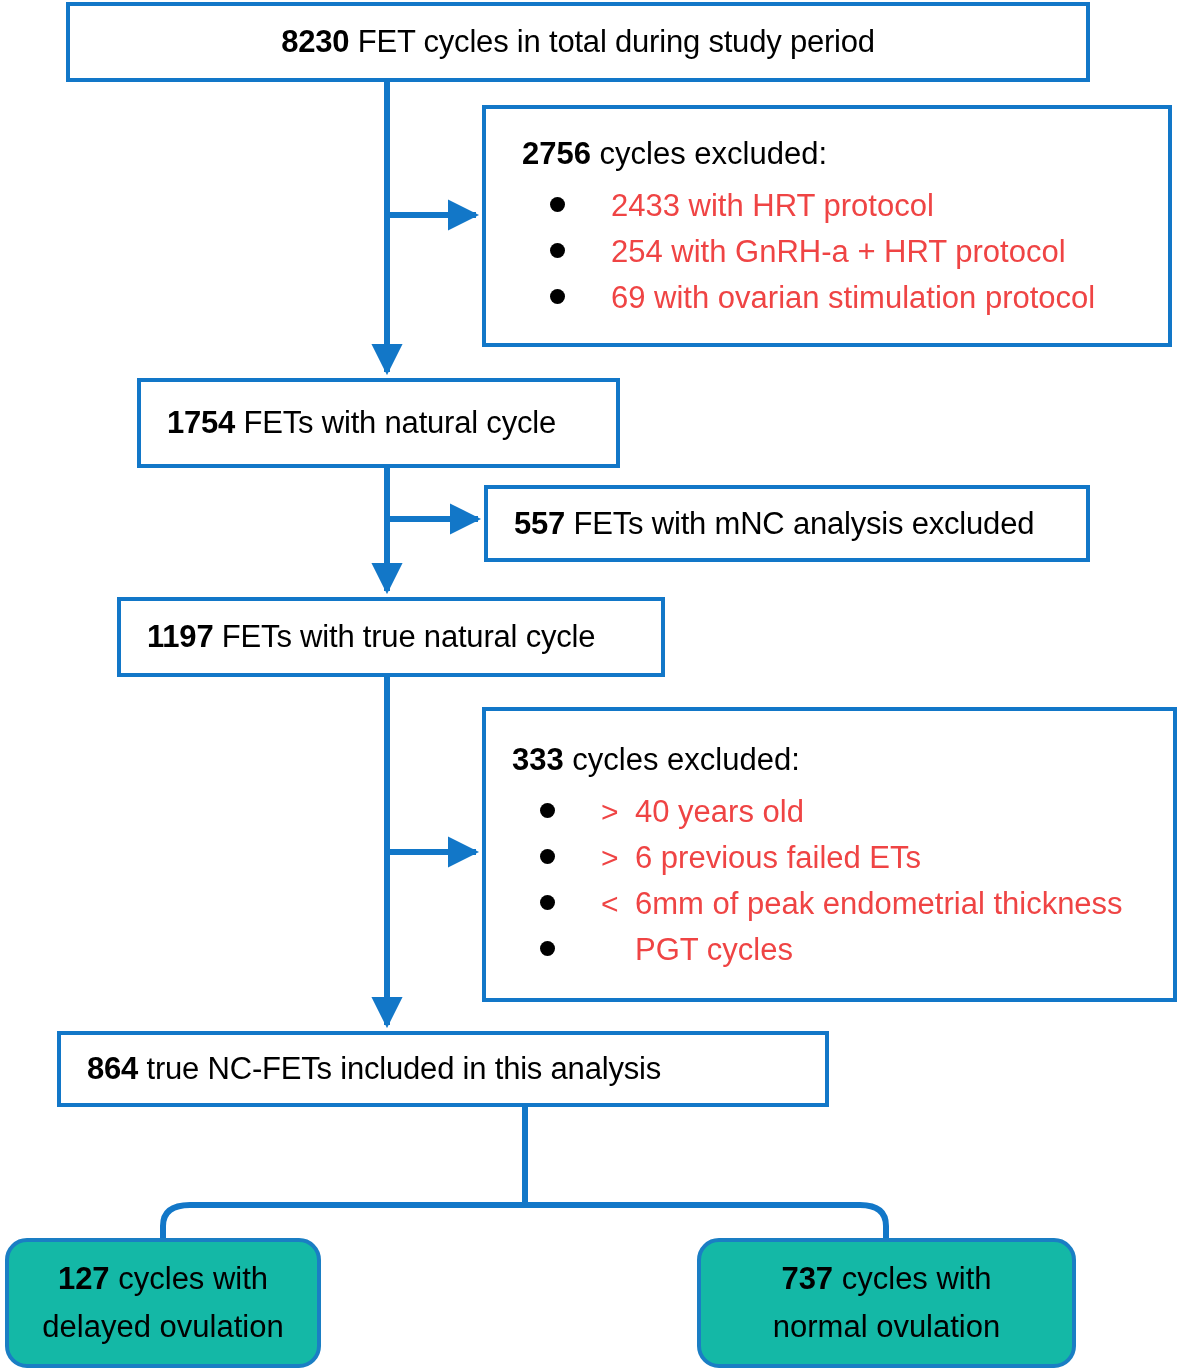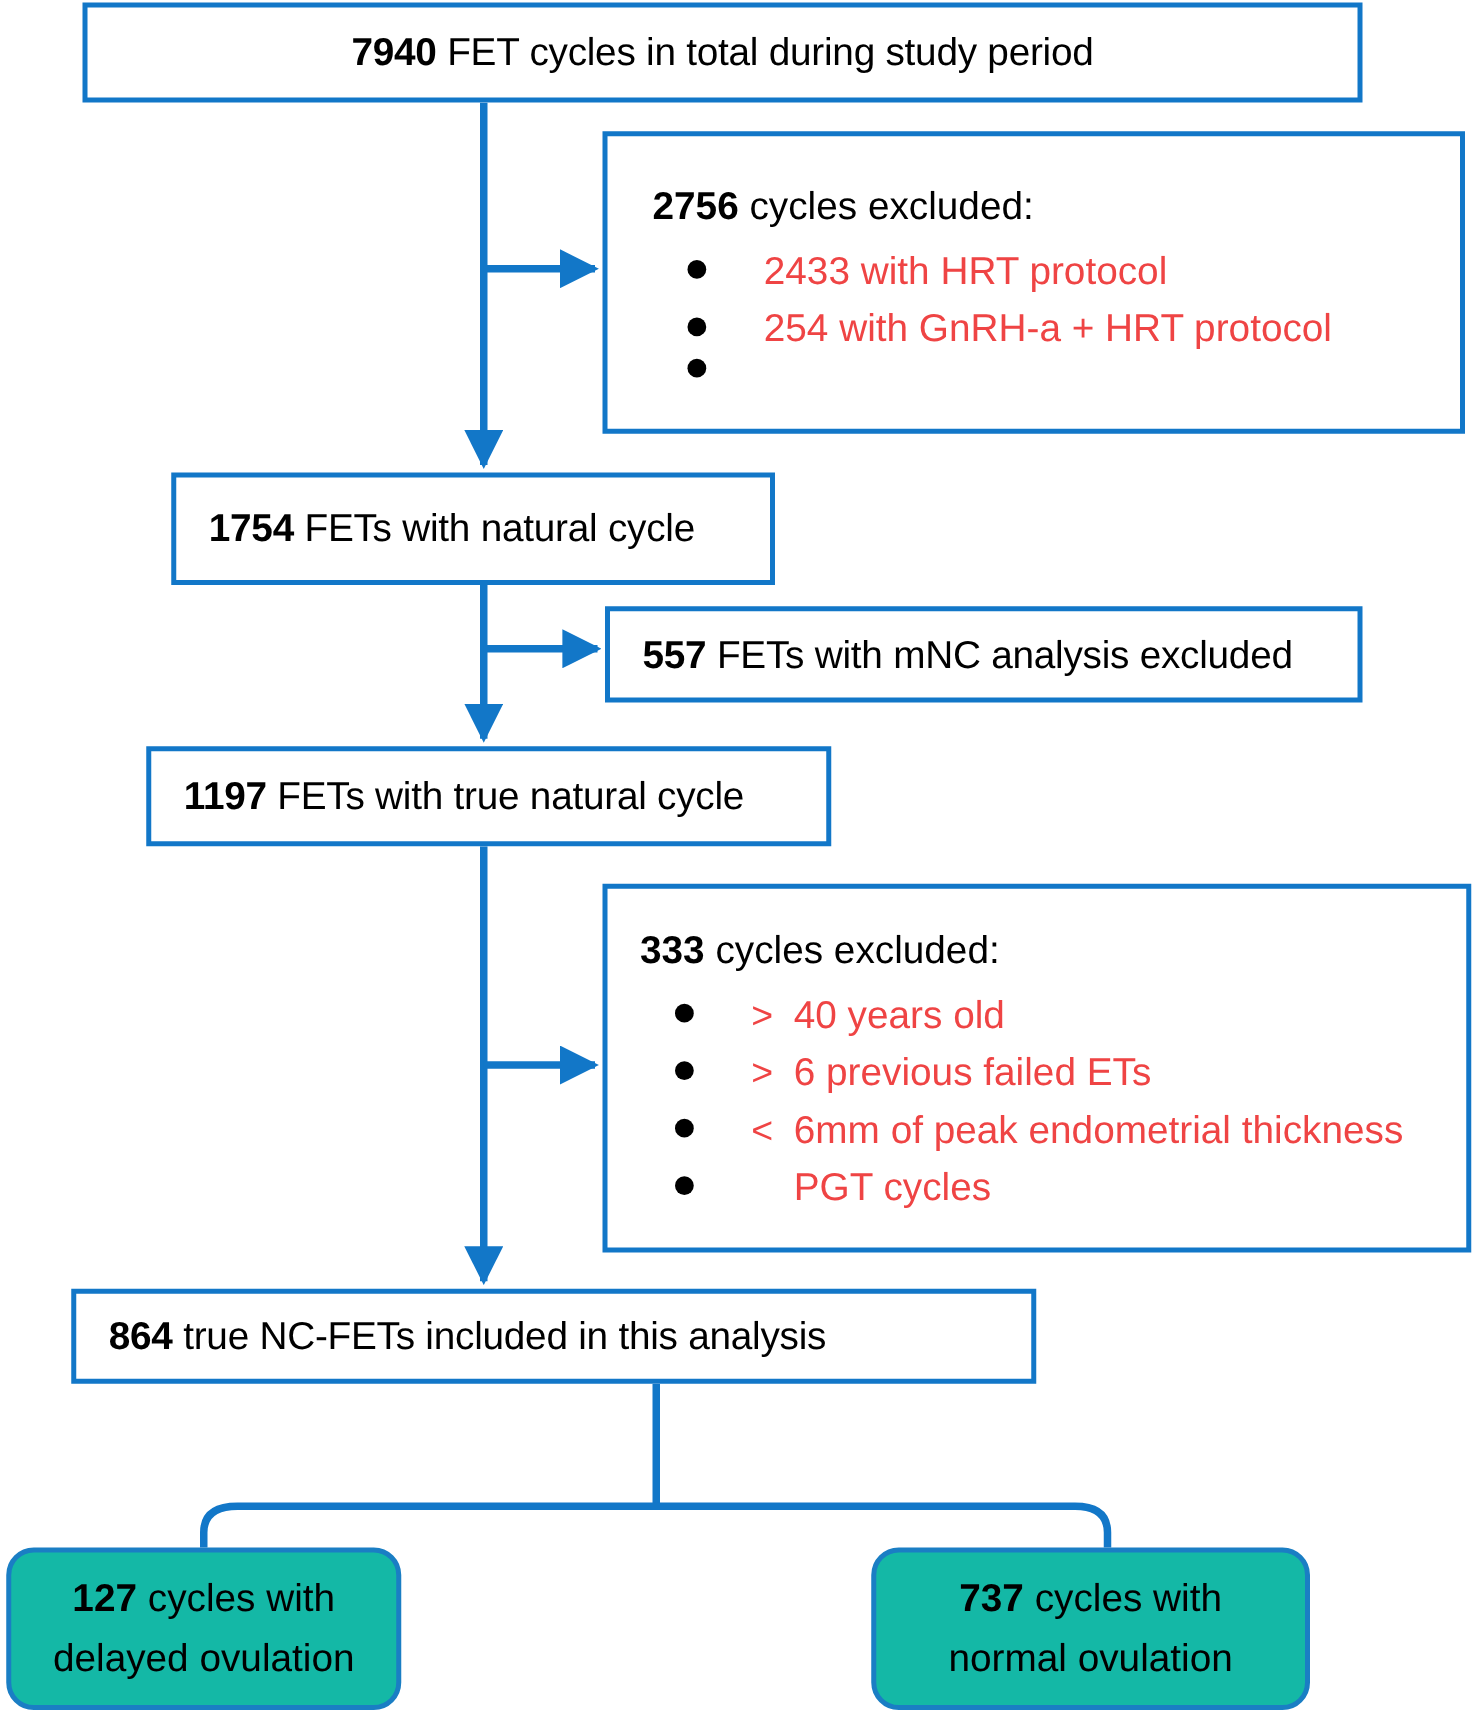--- a/index.html
+++ b/index.html
@@ -129,39 +129,40 @@
 
       <path d="M 387 852 L 476 852" marker-end="url(#arrow)"></path>
 
       <path d="M 525 1107 L 525 1205"></path>
       <path d="M 163 1238 L 163 1226 Q 163 1205 190 1205 L 860 1205 Q 886 1205 886 1226 L 886 1238"></path>
     </g>
   </svg>
 
   <div class="node center" style="left:66px; top:2px; width:1024px; height:80px;">
     <div class="line-txt">
-      <span class="num">7940</span><span> FET cycles in total during study period</span>
+      <span class="num">8230</span><span> FET cycles in total during study period</span>
     </div>
   </div>
 
   <div class="node pad-l" style="left:482px; top:105px; width:690px; height:242px;padding-left:36px;">
     <div class="head">
       <span class="num">2756</span><span> cycles excluded:</span>
     </div>
     <ul class="bullets">
       <li>
         <span class="dot"></span>
         <span>2433 with HRT protocol</span>
       </li>
       <li>
         <span class="dot"></span>
         <span>254 with GnRH-a + HRT protocol</span>
       </li>
       <li>
         <span class="dot"></span>
+        <span>69 with ovarian stimulation protocol</span>
       </li>
     </ul>
   </div>
 
   <div class="node pad-l" style="left:137px; top:378px; width:483px; height:90px;">
     <div class="line-txt">
       <span class="num">1754</span><span> FETs with natural cycle</span>
     </div>
   </div>
 
@@ -211,20 +212,20 @@
     </div>
   </div>
 
   <div class="node rounded" style="left:5px; top:1238px; width:316px; height:130px;">
     <div class="rtxt">
       <span class="num">127</span><span> cycles with</span>
     </div>
     <div class="rtxt">delayed ovulation</div>
   </div>
 
-  <div class="node rounded" style="left:697px; top:1238px; width:351px; height:130px;">
+  <div class="node rounded" style="left:697px; top:1238px; width:379px; height:130px;">
     <div class="rtxt">
       <span class="num">737</span><span> cycles with</span>
     </div>
     <div class="rtxt">normal ovulation</div>
   </div>
 
 </div>
 
 </body></html>

